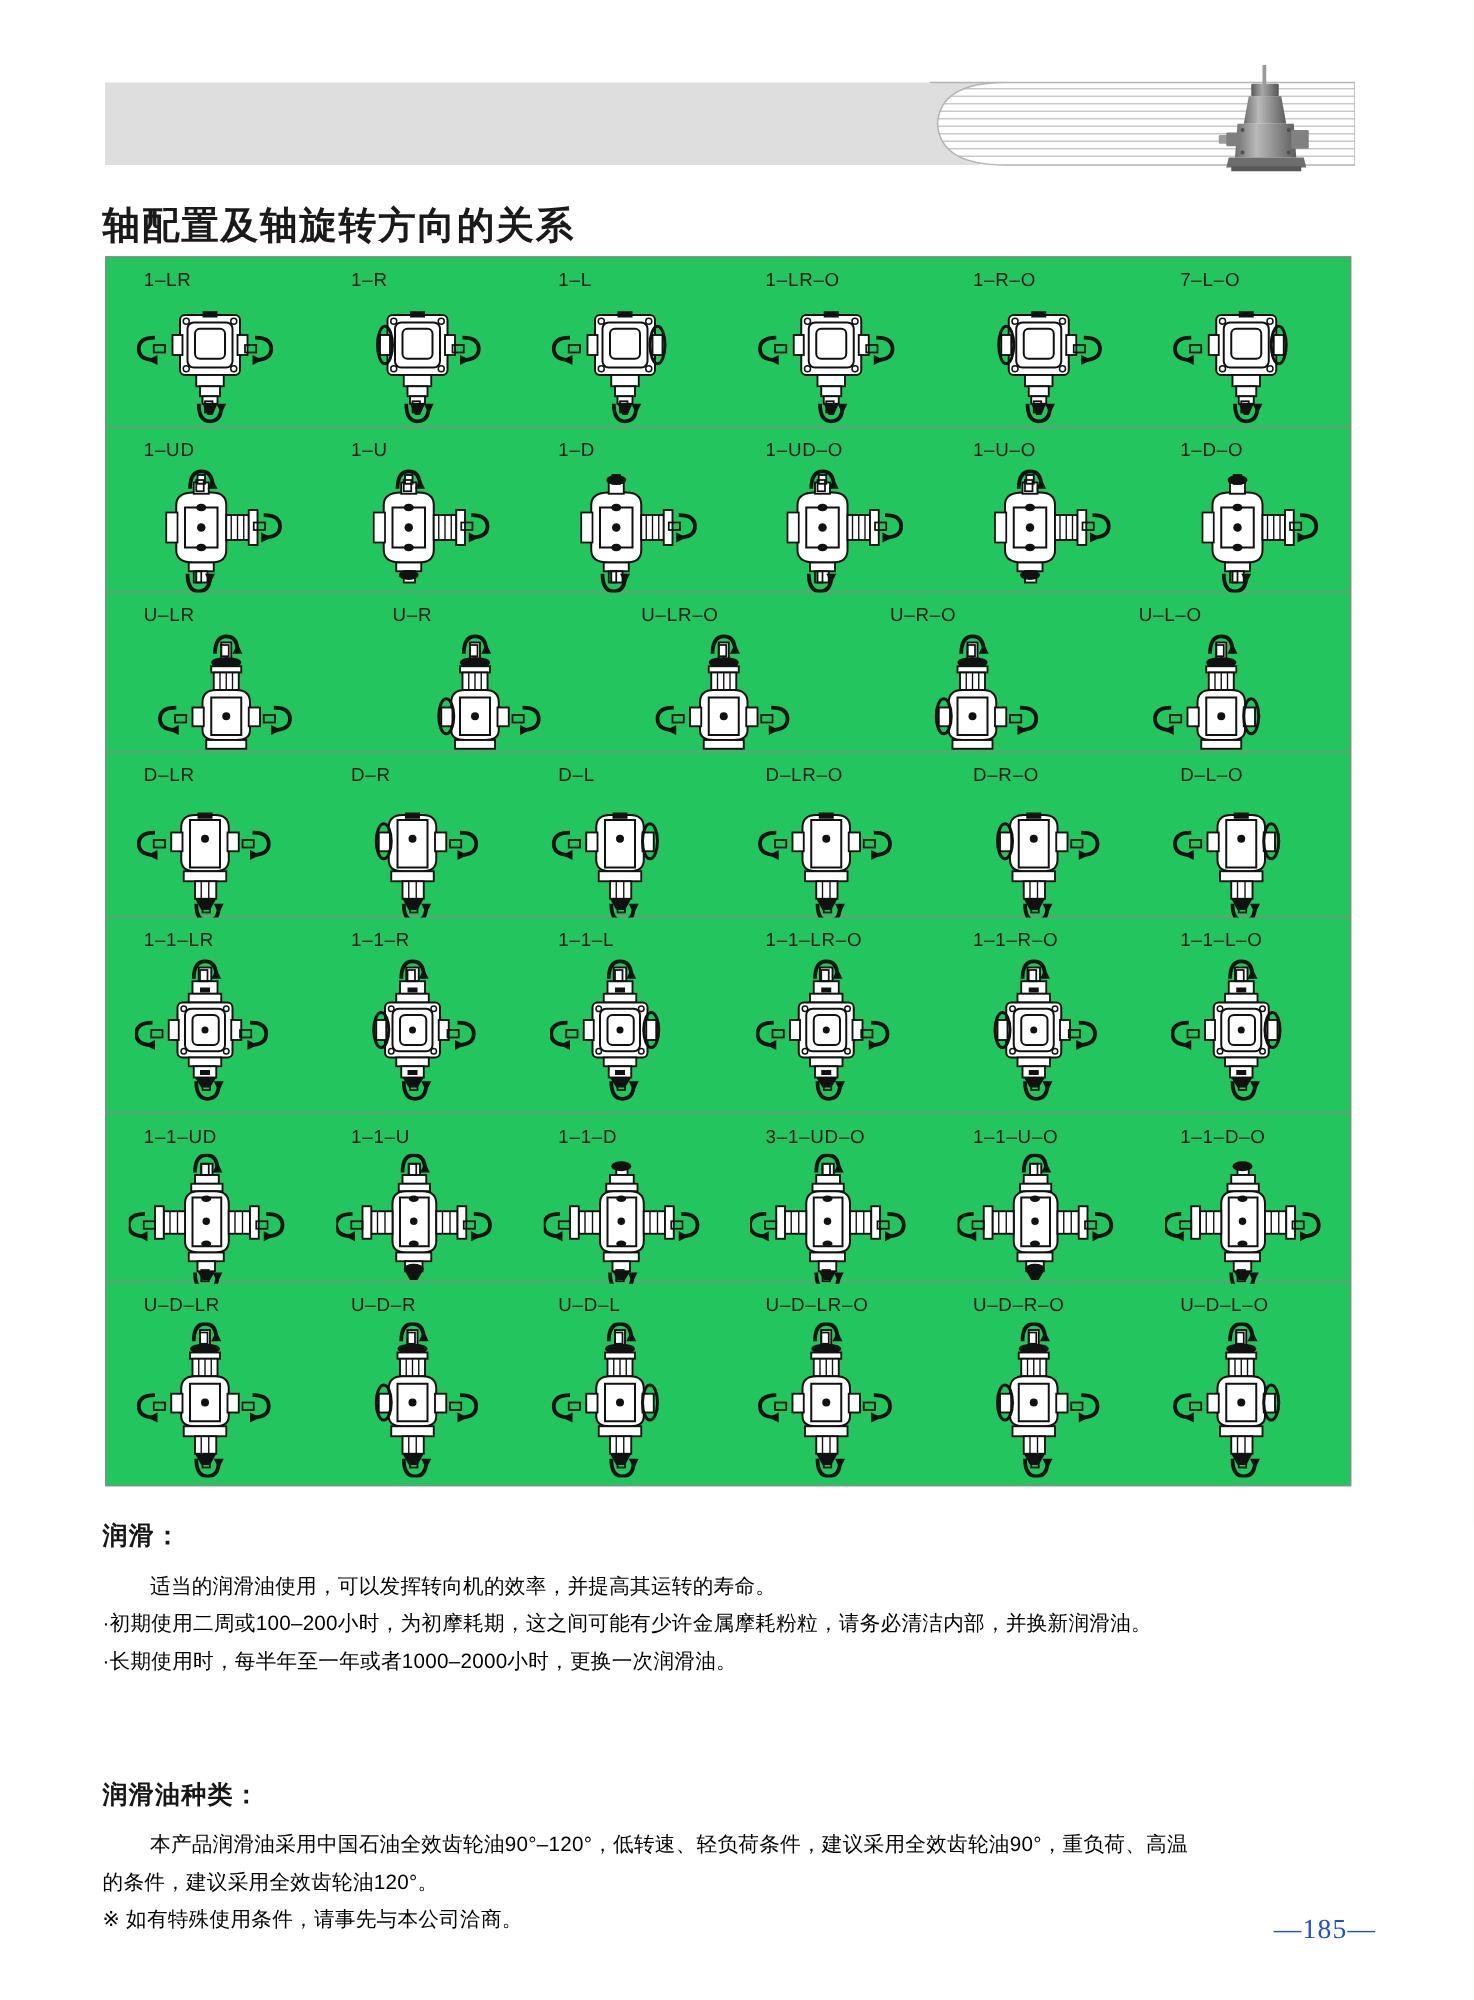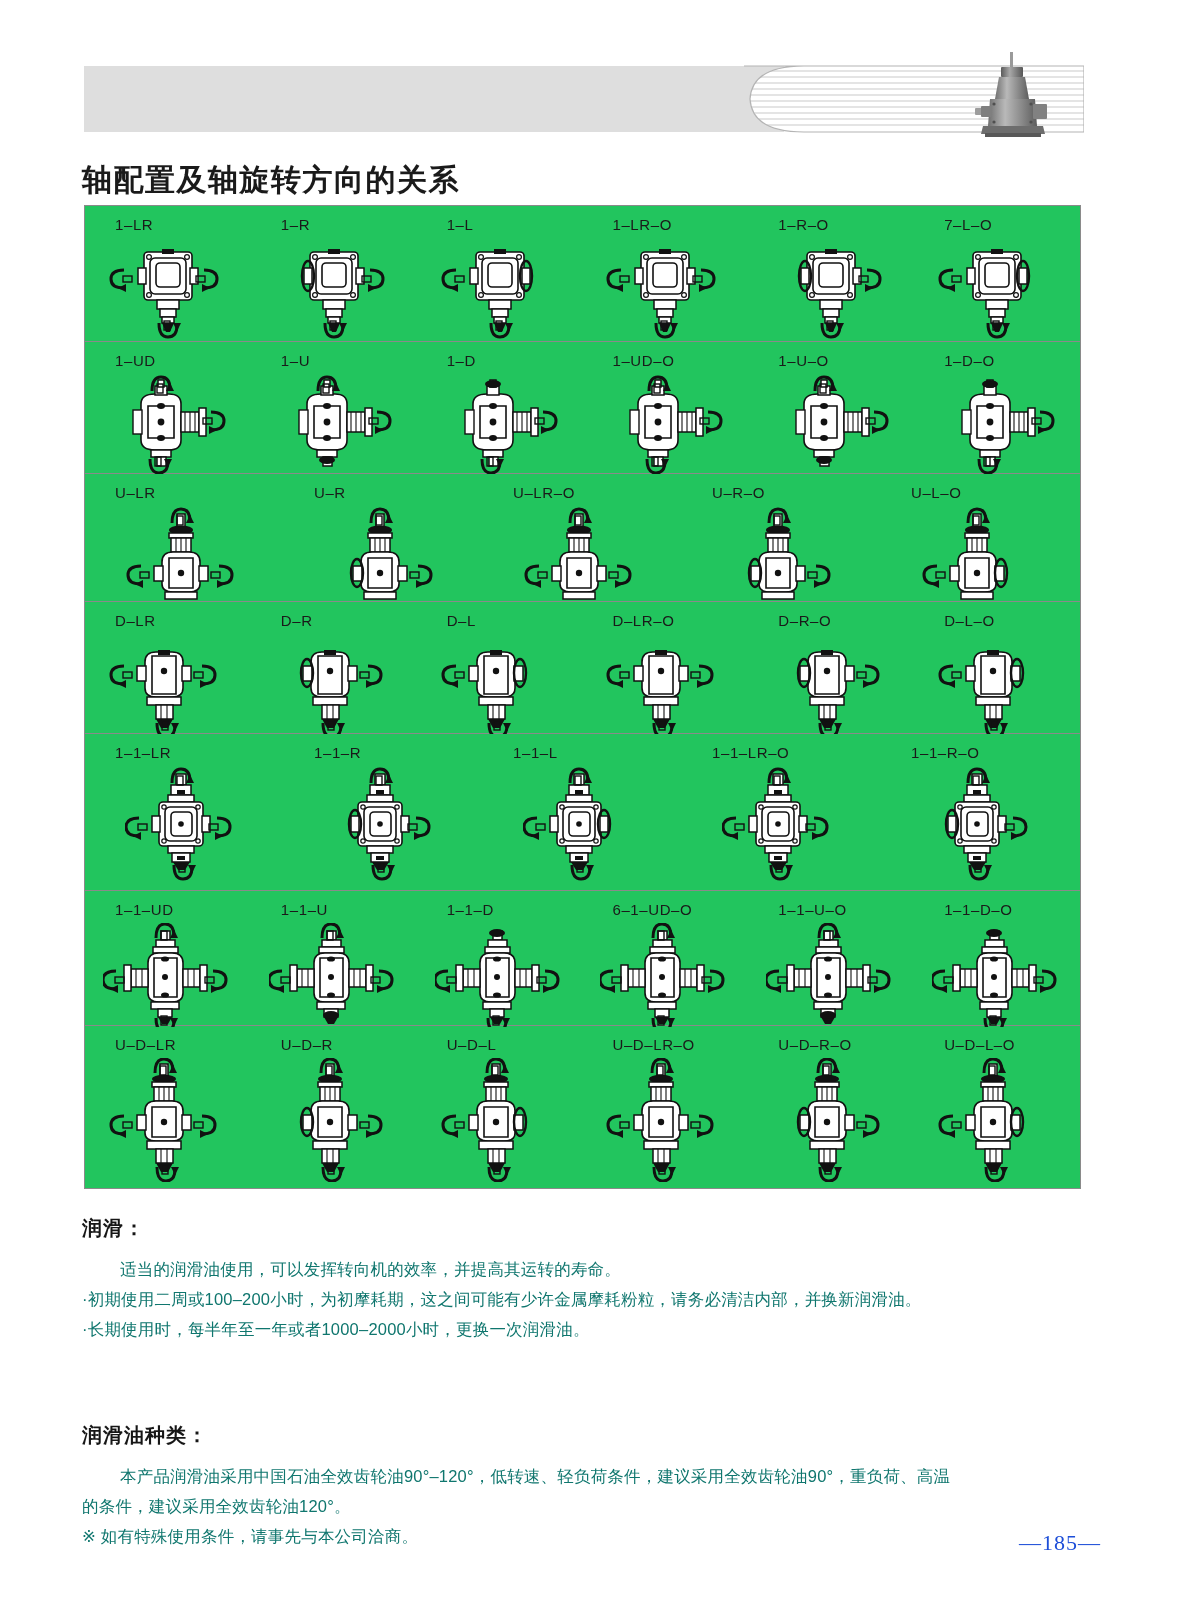--- a/index.html
+++ b/index.html
@@ -104,21 +104,21 @@
   .body-block { position: absolute; left: 82px; width: 1000px; }
   .blk-title {
     font-size: 20px;
     font-weight: 700;
     letter-spacing: 1px;
     color: #161616;
   }
   .para {
     font-size: 16.5px;
     line-height: 30px;
-    color: #0f766e;
+    color: #000000;
     letter-spacing: 0.2px;
     white-space: nowrap;
   }
   .para-indent { text-indent: 38px; }
   .pagenum {
     position: absolute;
     right: 78px;
     bottom: 44px;
     font-size: 22px;
     letter-spacing: 1px;
@@ -819,20 +819,34 @@
               <g transform="translate(10,2)">
                 <use href="#figE"></use>
                 <use href="#arrUp" x="34" y="-4"></use>
                 <ellipse cx="21" cy="56" rx="6" ry="14" fill="none" stroke="#111" stroke-width="2.4"></ellipse>
                 <use href="#arrR" x="74" y="48"></use>
                 <use href="#arrDn" x="36" y="94"></use>
               </g>
             </svg>
         </div>
       </div>
+      <div class="cell">
+        <span class="cell-label">1–1–L–O</span>
+        <div class="cell-fig">
+          <svg width="120" height="116" viewBox="0 0 120 116">
+              <g transform="translate(10,2)">
+                <use href="#figE"></use>
+                <use href="#arrUp" x="34" y="-4"></use>
+                <use href="#arrL" x="-10" y="48"></use>
+                <ellipse cx="71" cy="56" rx="6" ry="14" fill="none" stroke="#111" stroke-width="2.4"></ellipse>
+                <use href="#arrDn" x="36" y="94"></use>
+              </g>
+            </svg>
+        </div>
+      </div>
     </div>
 
     <div class="grid-row r-h6">
       <div class="cell">
         <span class="cell-label">1–1–UD</span>
         <div class="cell-fig">
           <svg width="130" height="104" viewBox="0 0 130 104">
               <g transform="translate(16,2)">
                 <use href="#figF"></use>
                 <use href="#arrUp" x="34" y="-6"></use>
@@ -865,21 +879,21 @@
                 <use href="#figF"></use>
                 <ellipse cx="46" cy="8" rx="8" ry="4" fill="#111"></ellipse>
                 <use href="#arrL" x="-17" y="44"></use>
                 <use href="#arrR" x="86" y="44"></use>
                 <use href="#arrDn" x="34" y="90"></use>
               </g>
             </svg>
         </div>
       </div>
       <div class="cell">
-        <span class="cell-label">6–1–UD–O</span>
+        <span class="cell-label">3–1–UD–O</span>
         <div class="cell-fig">
           <svg width="130" height="104" viewBox="0 0 130 104">
               <g transform="translate(16,2)">
                 <use href="#figF"></use>
                 <use href="#arrUp" x="34" y="-6"></use>
                 <use href="#arrL" x="-17" y="44"></use>
                 <use href="#arrR" x="86" y="44"></use>
                 <use href="#arrDn" x="34" y="90"></use>
               </g>
             </svg>

